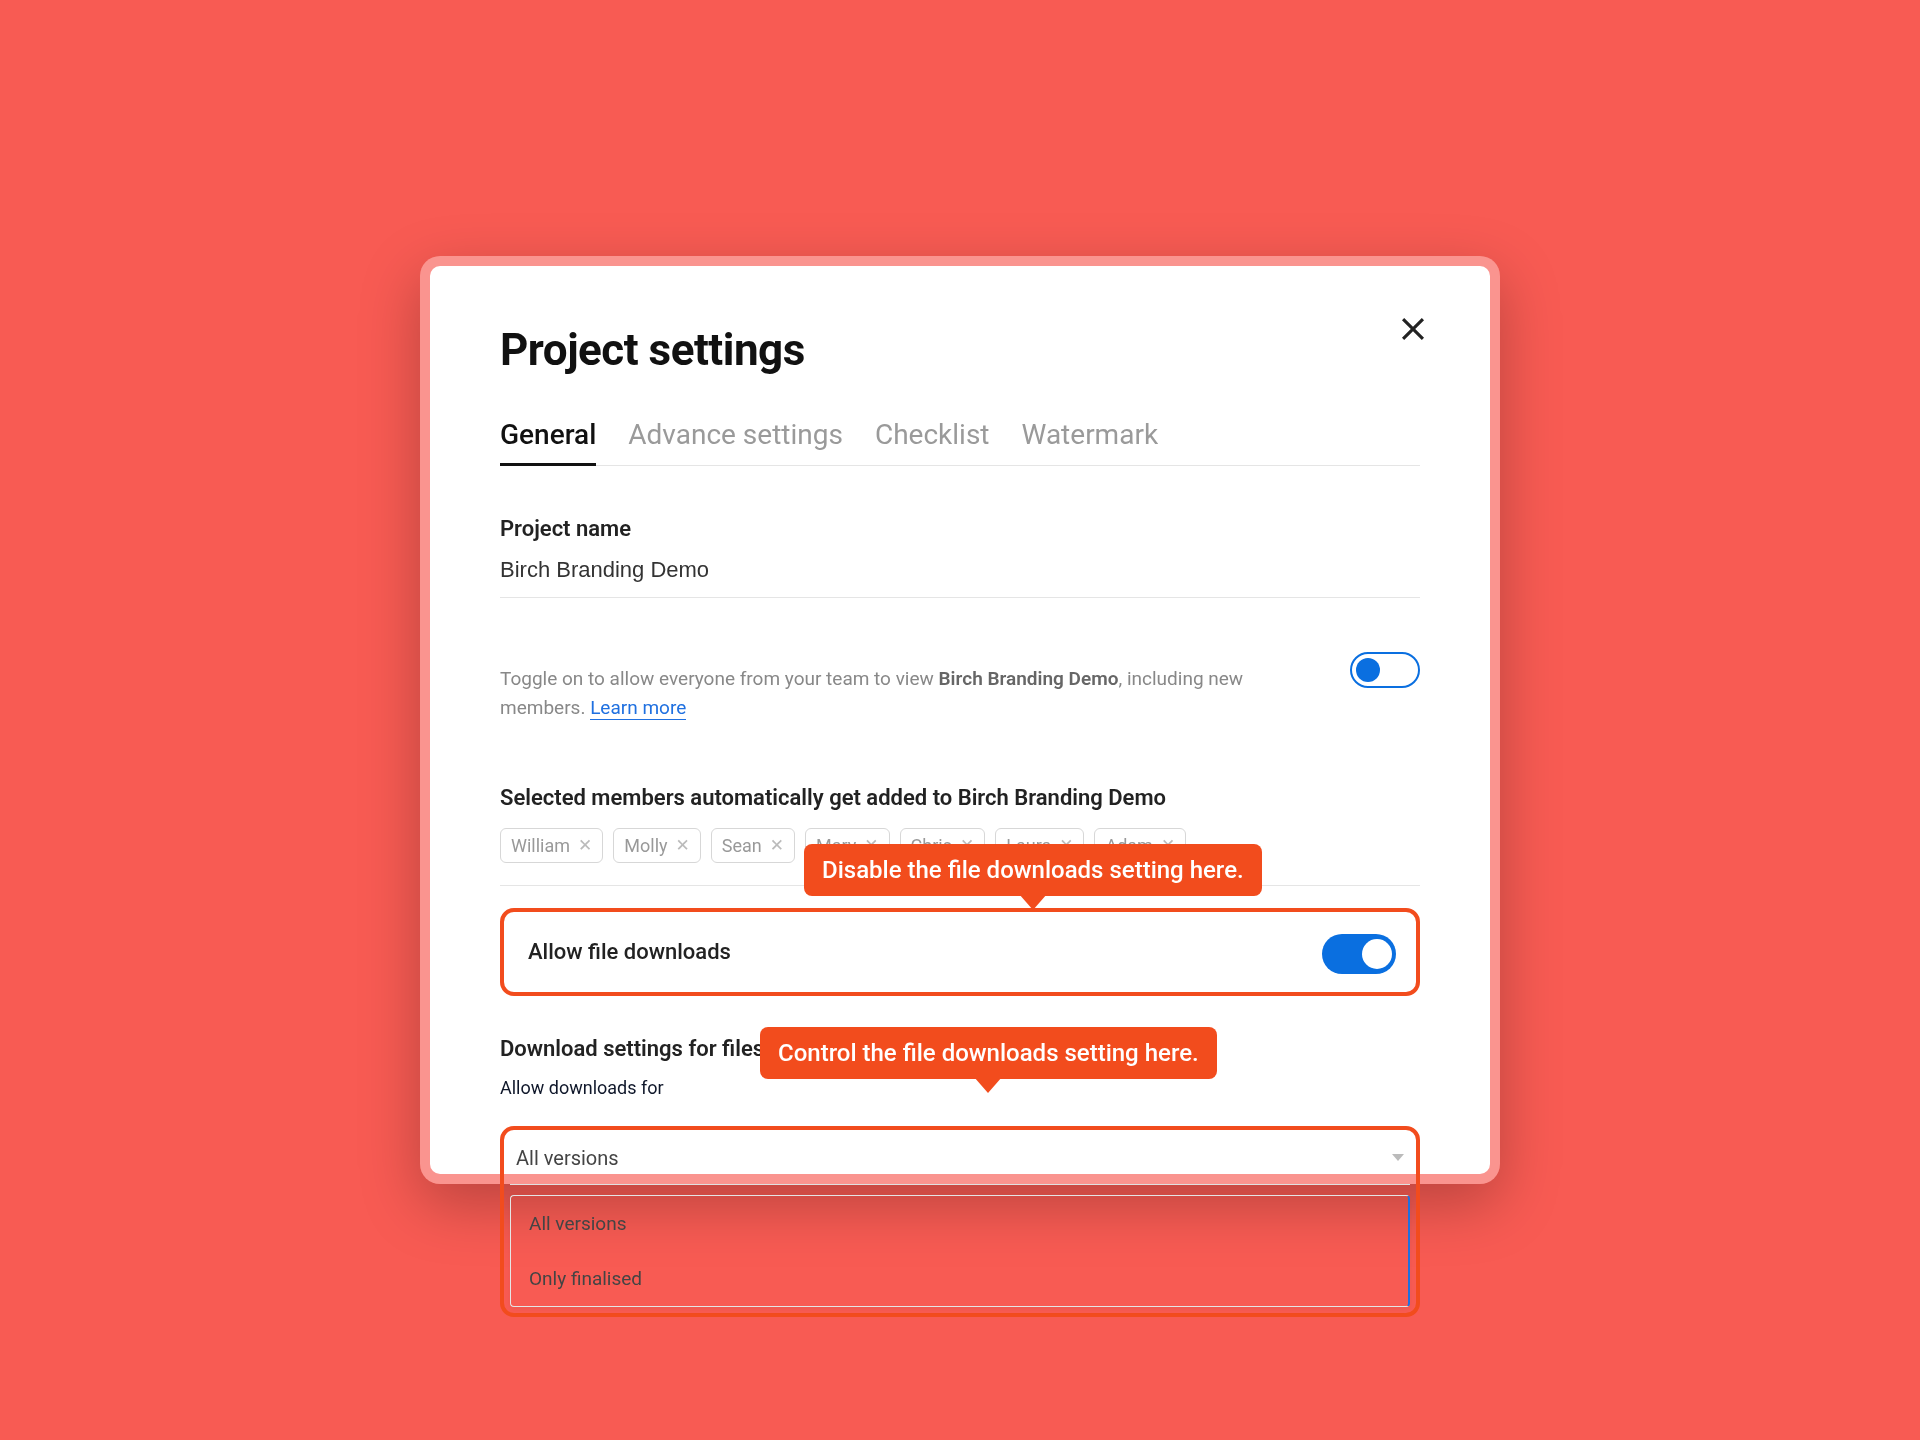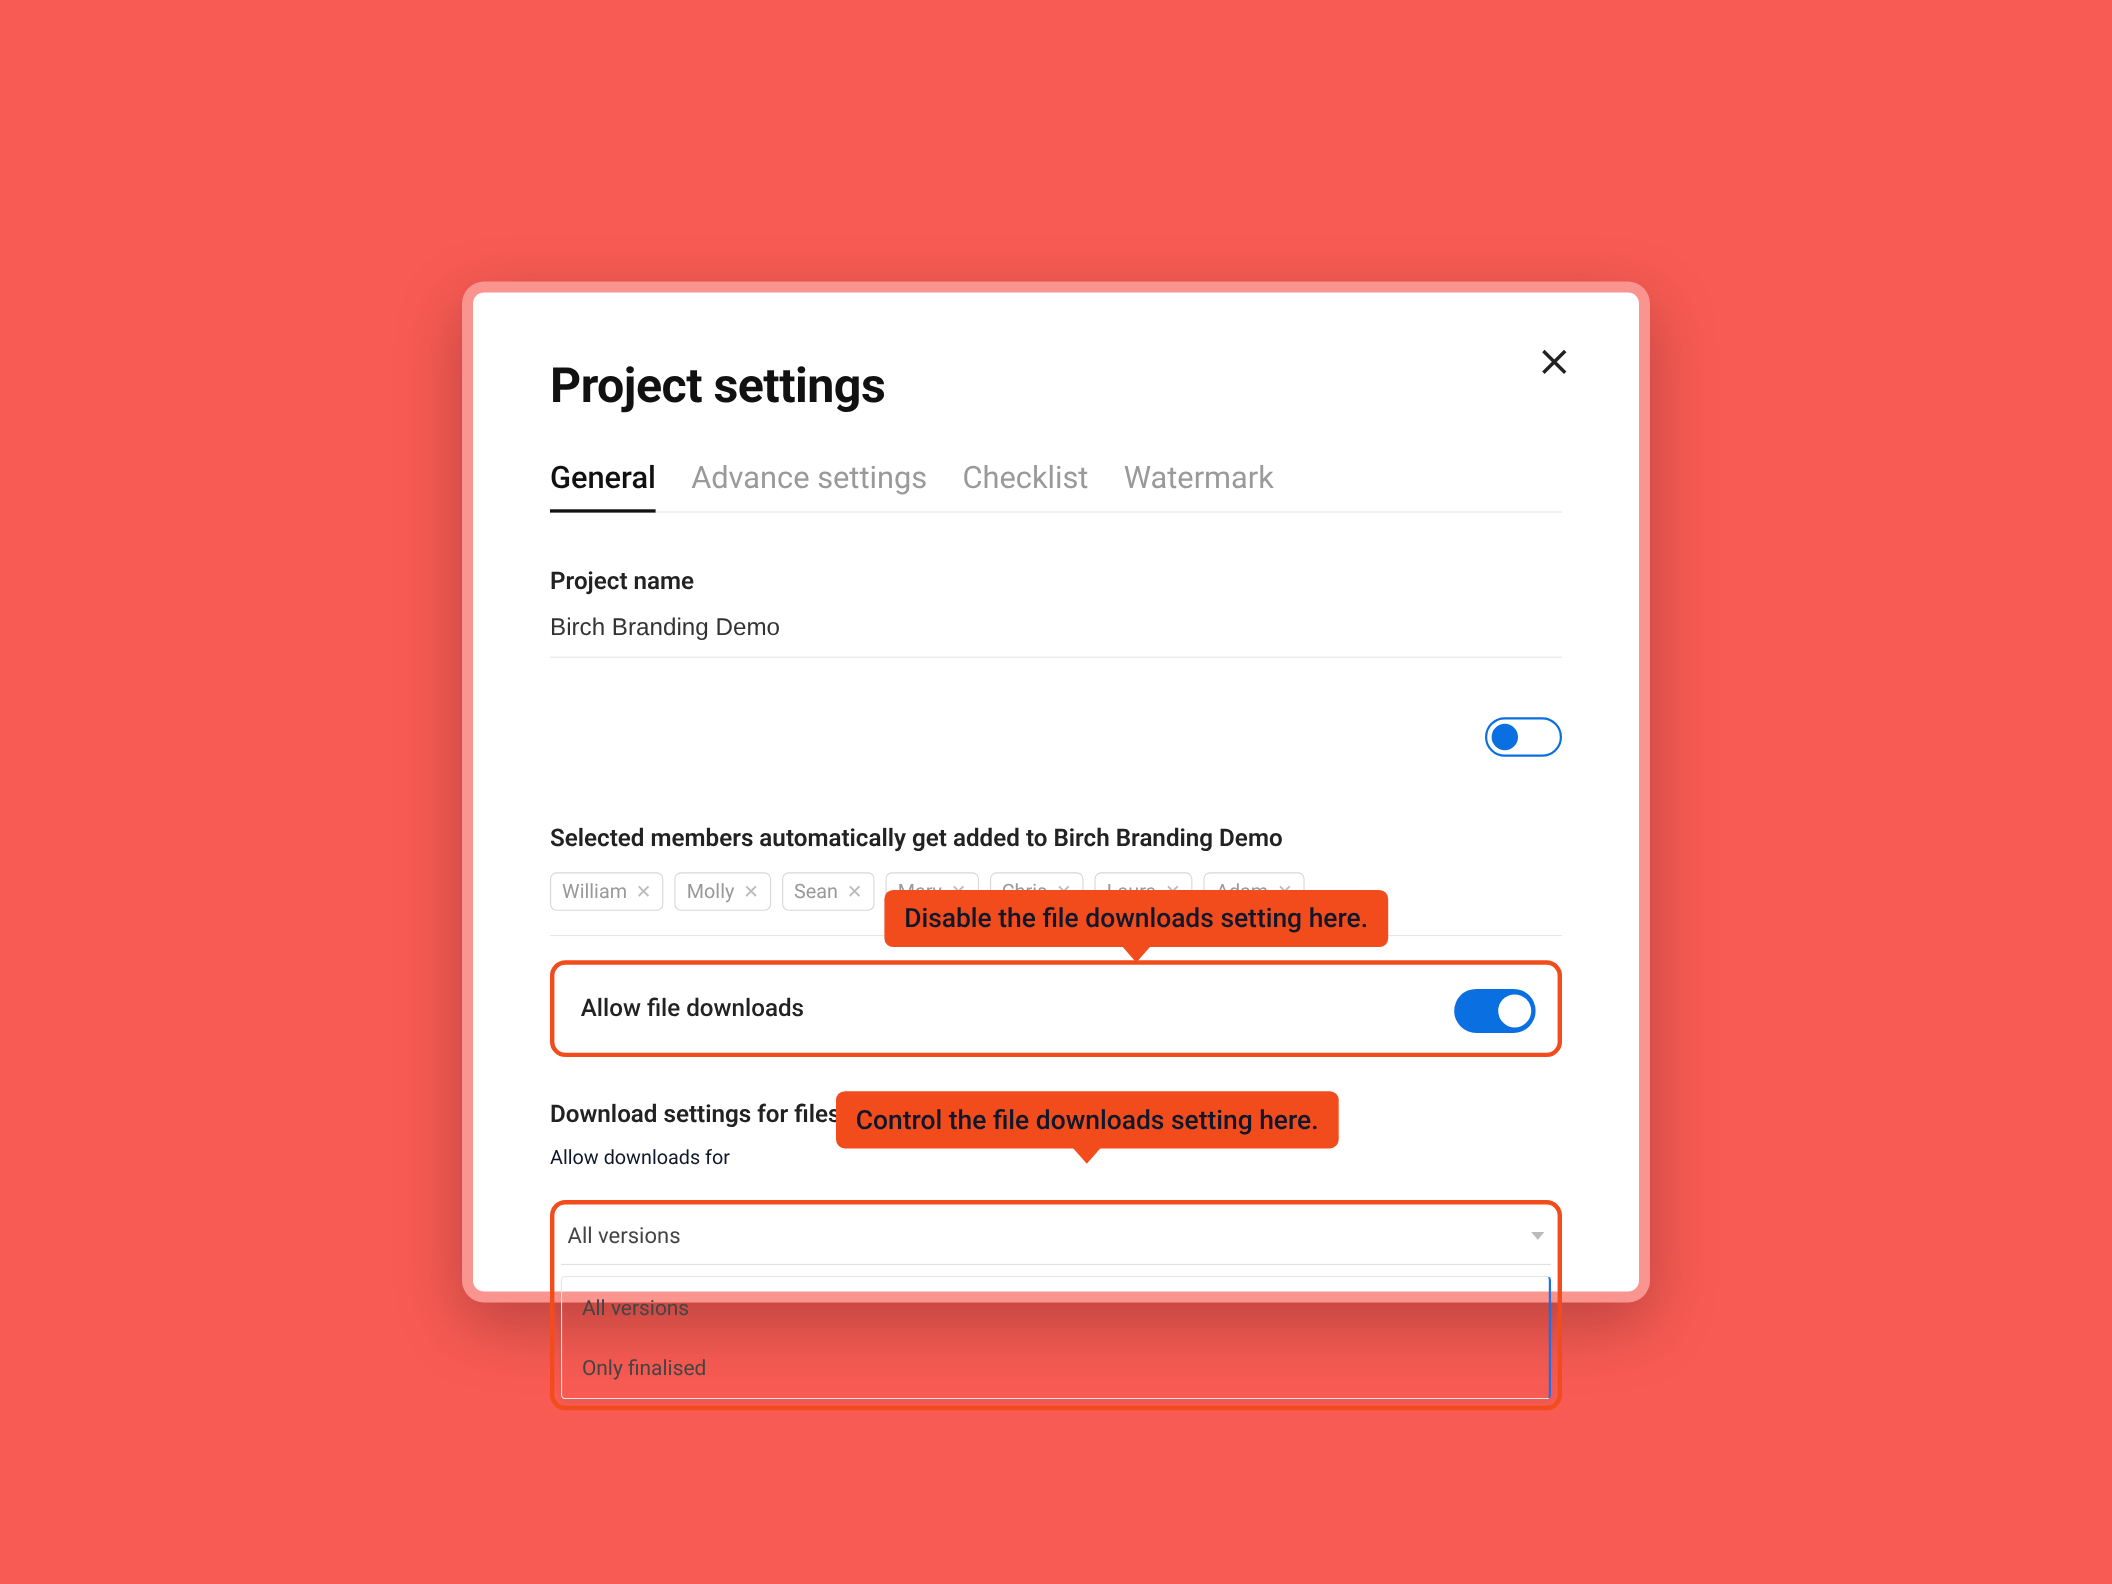--- a/index.html
+++ b/index.html
@@ -171,21 +171,21 @@
   .hl-box {
     border: 4px solid #f24c1d;
     border-radius: 14px;
     padding: 22px 24px;
     margin-top: 22px;
     position: relative;
   }
   .callout {
     position: absolute;
     background: #f24c1d;
-    color: #0f172a;
+    color: #ffffff;
     font-size: 24px;
     font-weight: 500;
     padding: 12px 18px;
     border-radius: 8px;
     white-space: nowrap;
   }
   .callout::after {
     content: "";
     position: absolute;
     width: 0; height: 0;
@@ -271,20 +271,23 @@
     <div class="tab">Advance settings</div>
     <div class="tab">Checklist</div>
     <div class="tab">Watermark</div>
   </div>
 
   <div class="section-label">Project name</div>
   <input class="input-underline" value="Birch Branding Demo" style="">
 
   <div class="row-toggle">
     <div>
+      <div class="toggle-help">
+        <span>Toggle on to allow everyone from your team to view </span><b>Birch Branding Demo</b><span>, including new members. </span><span class="learn-more">Learn more</span>
+      </div>
     </div>
     <div class="switch">
       <div class="switch-outline">
             <div class="knob"></div>
           </div>
     </div>
   </div>
 
   <div class="section-label" style="margin-top:62px">Selected members automatically get added to Birch Branding Demo</div>
   <div class="chips">

